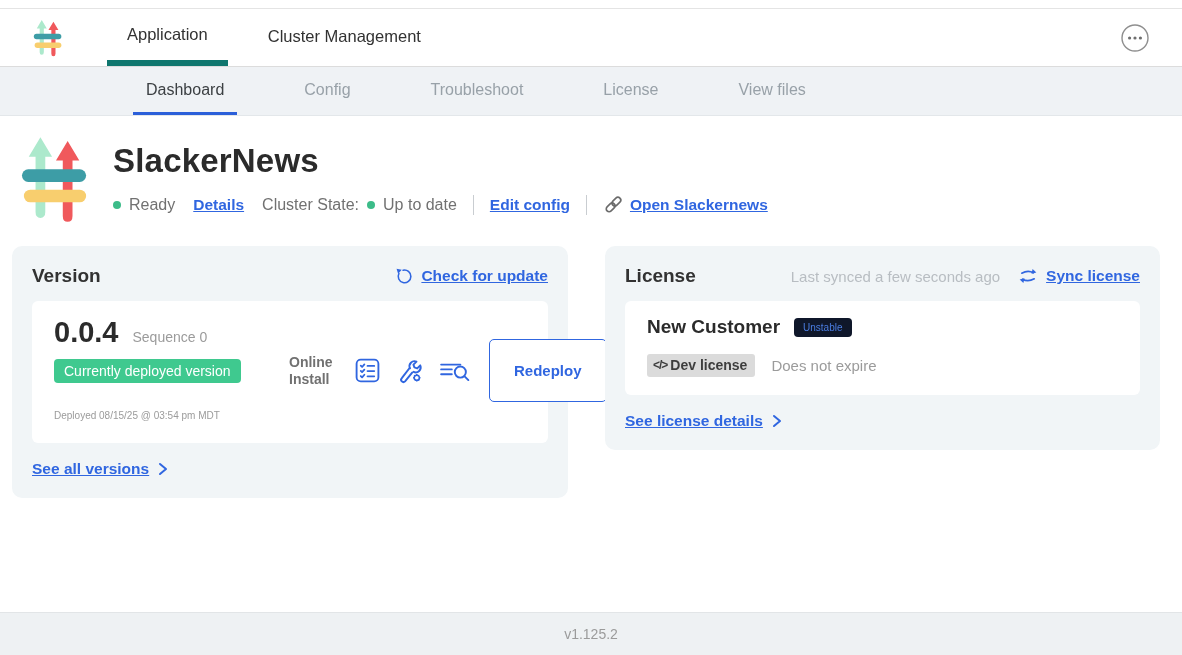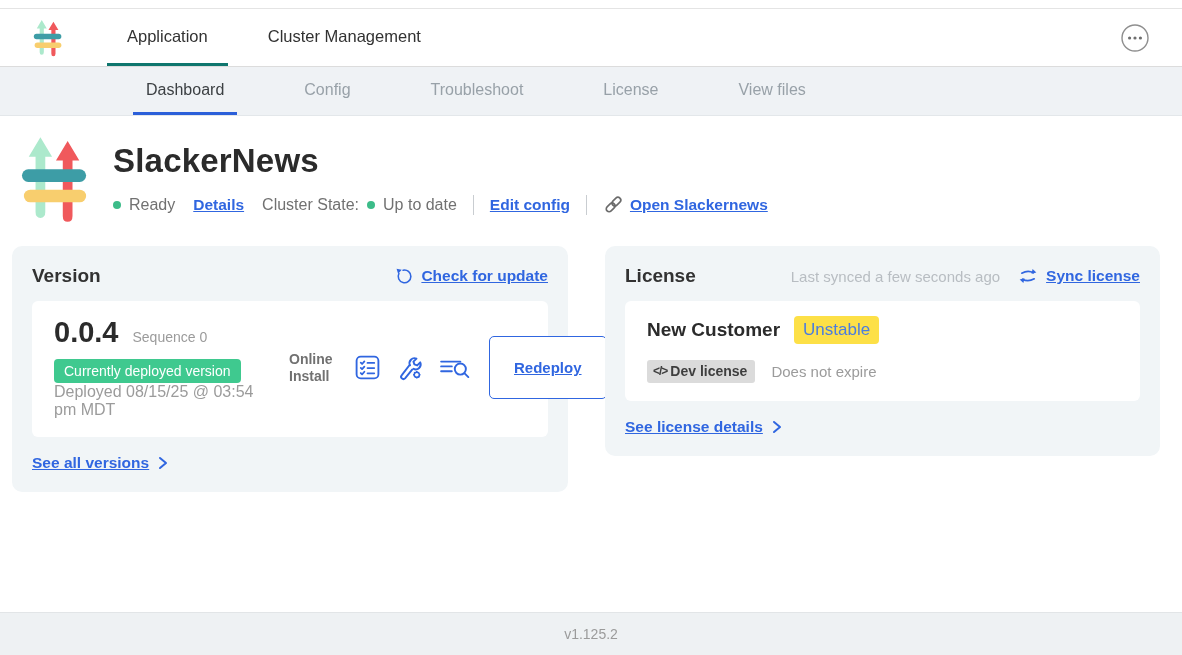--- a/index.html
+++ b/index.html
@@ -8,21 +8,21 @@
   .page { position:relative; width:1182px; height:655px; background:#fff; overflow:hidden; }
 
   
   .top-strip { height:9px; background:#fff; border-bottom:1px solid #e4e4e4; }
 
   
   .topnav { height:58px; background:#fff; border-bottom:1px solid #dcdcdc; display:flex; align-items:stretch; }
   .brand { width:30px; margin:9px 0 0 33px; display:flex; align-items:flex-start; }
   .topnav-tabs { display:flex; margin-left:44px; }
   .topnav-tab { display:flex; align-items:center; padding:0 20px; margin-right:20px; font-size:16.5px; color:#323232; cursor:pointer; border-bottom:3px solid transparent; }
-  .topnav-tab.active { border-bottom:3px solid #0f766e; }
+  .topnav-tab.active { border-bottom:6px solid #0f766e; }
   .topnav-right { margin-left:auto; display:flex; align-items:center; padding-right:32px; }
   .ellipsis-btn { cursor:pointer; display:flex; }
 
   
   .subnav { height:49px; background:#eff2f5; border-bottom:1px solid #e3e7ea; display:flex; padding-left:133px;gap:6px; }
   .subnav-item { display:flex; align-items:center; padding:0 13px; margin-right:48px; font-size:16px; color:#98a1a8; cursor:pointer; border-bottom:3px solid transparent; }
   .subnav-item.active { color:#3c4043; border-bottom:3px solid #2b5fd9; }
 
   
   .app-header { display:flex; padding:18px 0 0 20px; }
@@ -49,31 +49,31 @@
   .card-head-right a { font-size:15.5px; }
   .last-synced { color:#b8bdc2; font-size:15px; margin-right:10px; }
 
   .inner-card { background:#fff; border-radius:6px; margin-top:14px; padding:15px 20px 18px 22px; }
   .version-inner { display:flex;gap:11px; }
   .ver-left { width:212px; flex:none; }
   .ver-number-row { display:flex; align-items:baseline; gap:14px; }
   .ver-number { font-size:29px; font-weight:700; color:#2b2b2b; }
   .ver-seq { font-size:14px; color:#9b9b9b; }
   .deployed-badge { display:inline-block; margin-top:10px; background:#3fc98f; color:#fff; font-size:14px; padding:4px 10px; border-radius:4px; }
-  .deployed-at { margin-top:0; font-size:16px; line-height:18px; color:#9b9b9b; max-width:205px; }
+  .deployed-at { margin-top:24px; font-size:10px; line-height:18px; color:#9b9b9b; max-width:205px; }
   .ver-right { display:flex; align-items:center; gap:15px; margin-left:12px; }
   .install-type { width:50px; font-size:14px; font-weight:700; color:#717171; line-height:17px; }
   .icon-btn { display:flex; cursor:pointer; }
-  .redeploy-btn { background:#fff; border:1px solid #3066e0; color:#3066e0; font-weight:700; font-size:15px; border-radius:5px; padding:22px 24px; cursor:pointer; margin-left:3px; font-family:inherit;text-decoration:underline; }
+  .redeploy-btn { background:#fff; border:1px solid #3066e0; color:#3066e0; font-weight:700; font-size:15px; border-radius:5px; padding:22px 24px; cursor:pointer; margin-left:3px; font-family:inherit; }
   .card-foot-link { display:flex; align-items:center; gap:9px; margin-top:17px; }
   .card-foot-link a { font-size:15.5px; }
 
   .license-name-row { display:flex; align-items:center; gap:14px; }
   .customer-name { font-size:19px; font-weight:700; color:#2b2b2b; }
-  .channel-badge { background:#fde047; color:#4a7ce0; font-size:17px; padding:4px 9px; border-radius:4px; }
+  .channel-badge { background:#0f172a; color:#4a7ce0; font-size:10px; padding:4px 9px; border-radius:4px; }
   .license-meta-row { display:flex; align-items:center; margin-top:16px; }
   .dev-badge { background:#dbdbdb; color:#3e3e3e; font-size:14px; font-weight:700; padding:3px 8px 4px 6px; border-radius:3px; display:flex; align-items:center; gap:3px; }
   .code-glyph { font-size:12px; font-weight:700; letter-spacing:-1px; }
   .expiry { margin-left:16px; font-size:15px; color:#9b9b9b; }
 
   
   .footer { position:absolute; left:0; right:0; bottom:0; height:43px; background:#eef1f3; border-top:1px solid #e2e5e7; display:flex; align-items:center; justify-content:center; }
   .footer span { color:#9b9b9b; font-size:14px; }
 
   svg { display:block; }

